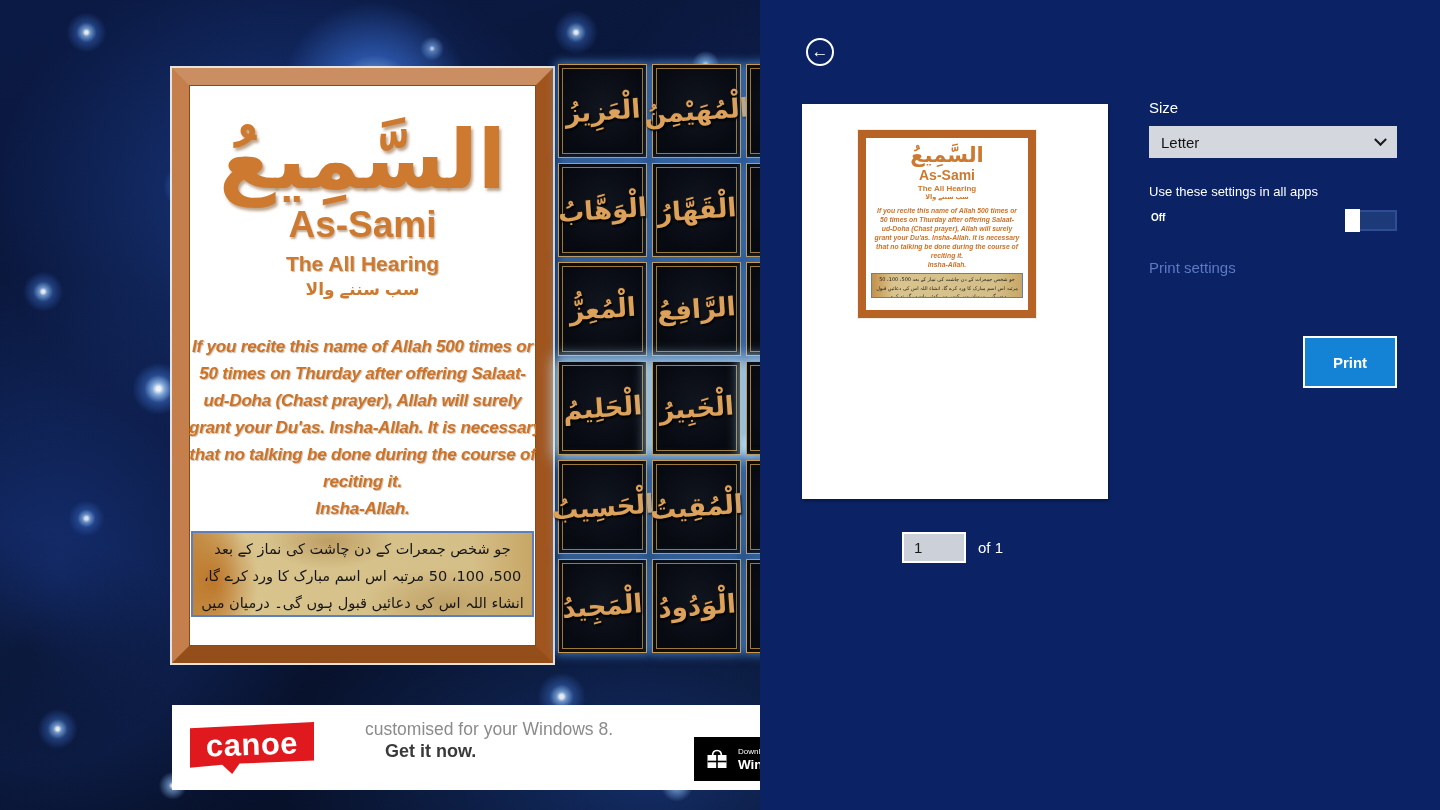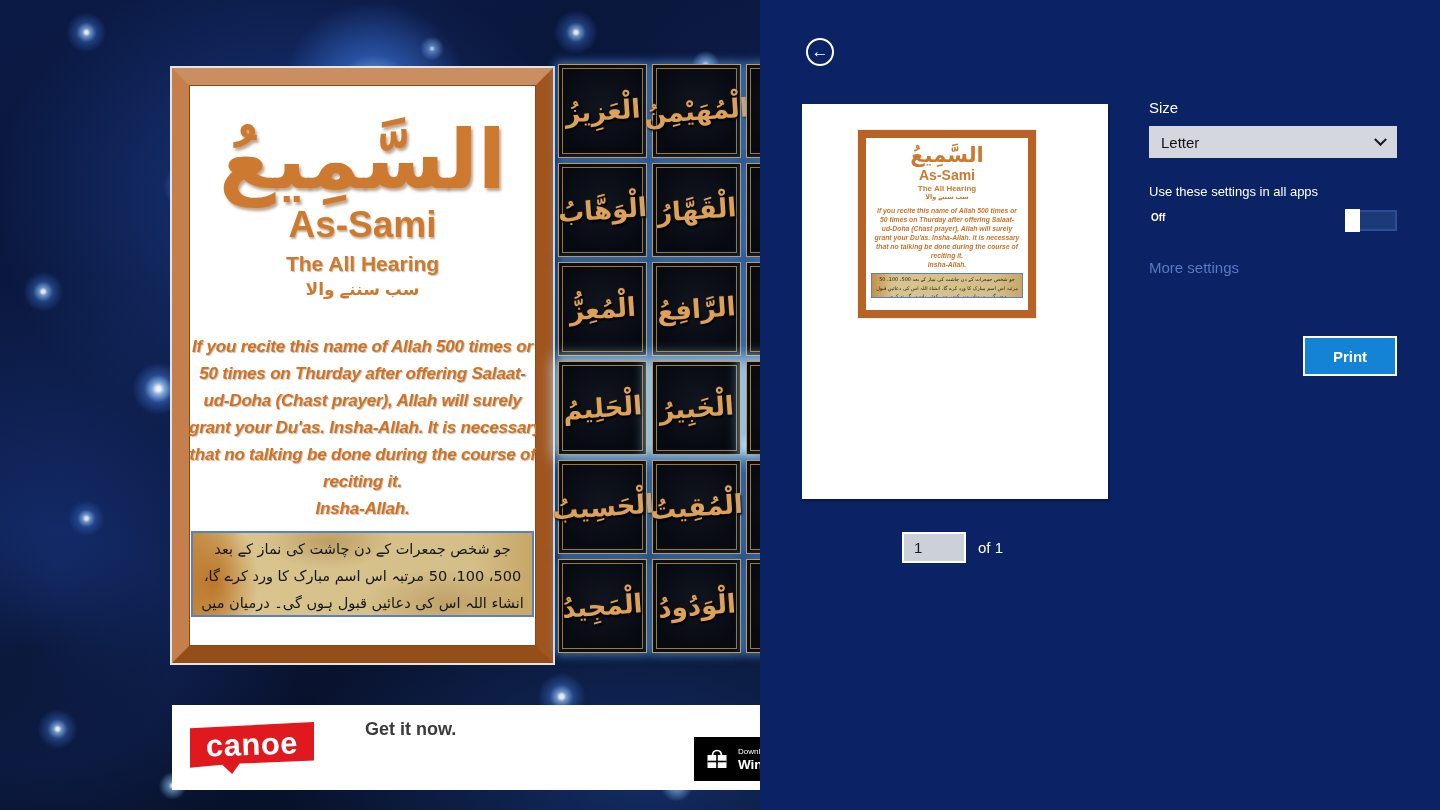--- a/index.html
+++ b/index.html
@@ -85,21 +85,21 @@
 
   
   .ad { position:absolute; left:172px; top:705px; width:1040px; height:85px; background:#fff; cursor:pointer; }
   .canoe { position:absolute; left:18px; top:17px; width:124px; height:52px; background:#e0191f;
     clip-path:polygon(0 12%, 100% 0, 100% 74%, 40% 80%, 34% 100%, 26% 82%, 0 88%);
     display:flex; align-items:center; justify-content:center; }
   .canoe span { color:#fff; font-size:31px; font-weight:bold; letter-spacing:.5px;
     transform:rotate(-2deg) translateY(-3px); }
   .ad-text { position:absolute; left:193px; top:13px; }
   .ad-line { font-size:17.5px; color:#8b8b8b; line-height:22px; }
-  .ad-cta { margin-top:1px; font-size:18px; font-weight:bold; color:#3a3a3a; }
+  .ad-cta { margin-top:1px; font-size:18px; font-weight:bold; color:#3a3a3a;margin-left:20px; }
   .store-badge { position:absolute; left:522px; top:32px; width:200px; height:44px; background:#000;
     display:flex; align-items:center; padding-left:10px; gap:8px; }
   .badge-text { color:#fff; }
   .badge-top { font-size:8px; line-height:10px; }
   .badge-bottom { font-size:13.5px; font-weight:bold; line-height:15px; }
 
   
   .panel { position:absolute; left:760px; top:0; width:680px; height:810px;
     background:var(--panel-bg,#0b2365); color:#fff; }
   .back { position:absolute; left:46px; top:38px; width:28px; height:28px; border:2px solid #fff;
@@ -141,21 +141,21 @@
 
   .apps-label { position:absolute; left:389px; top:184px; font-size:13px; color:#fff; }
   .off-label { position:absolute; left:391px; top:212px; font-size:10px; font-weight:bold; color:#fff; }
   .toggle { position:absolute; left:585px; top:209px; width:52px; height:23px; cursor:pointer; }
   .toggle .track { position:absolute; left:13px; right:0; top:1px; bottom:1px;
     background:#1c3a78; border:2px solid #2e4d94; }
   .toggle .knob { position:absolute; left:0; top:0; width:15px; height:100%; background:#fff; }
 
   .more { position:absolute; left:389px; top:259px; font-size:15px; color:var(--link,#5b79c4); cursor:pointer; }
 
-  .btn-print { position:absolute; left:543px; top:336px; width:94px; height:40px;
+  .btn-print { position:absolute; left:543px; top:336px; width:94px; height:52px;
     background:var(--accent-button,#1583d5); border:2px solid #fff; color:#fff;
     font-size:15px; font-weight:bold; font-family:inherit; cursor:pointer; }
 </style>
 </head>
 <body>
 
 <div id="stage">
 
   <div class="app">
 
@@ -254,20 +254,21 @@
         <div class="tile">
           <span class="tile-arabic" dir="rtl"></span>
         </div>
       </div>
 
     <div class="ad">
       <div class="canoe">
         <span>canoe</span>
       </div>
       <div class="ad-text">
+        <div class="ad-line">customised for your Windows 8.</div>
         <div class="ad-cta">Get it now.</div>
       </div>
       <div class="store-badge">
         <svg width="26" height="26" viewBox="0 0 26 26">
           <path d="M8.5 10 Q8.5 4.5 13 4.5 Q17.5 4.5 17.5 10" fill="none" stroke="#fff" stroke-width="1.6"></path>
           <rect x="3.5" y="9" width="19" height="13" fill="#fff"></rect>
           <rect x="12.2" y="9" width="1.6" height="13" fill="#000"></rect>
           <rect x="3.5" y="14.7" width="19" height="1.6" fill="#000"></rect>
         </svg>
         <div class="badge-text">
@@ -316,19 +317,19 @@
       <span class="chevron"></span>
     </div>
 
     <div class="apps-label">Use these settings in all apps</div>
     <div class="off-label">Off</div>
     <div class="toggle">
       <div class="track"></div>
       <div class="knob"></div>
     </div>
 
-    <div class="more">More settings</div>
+    <div class="more">Print settings</div>
 
     <button class="btn-print">Print</button>
 
   </div>
 
 </div>
 
 </body></html>

